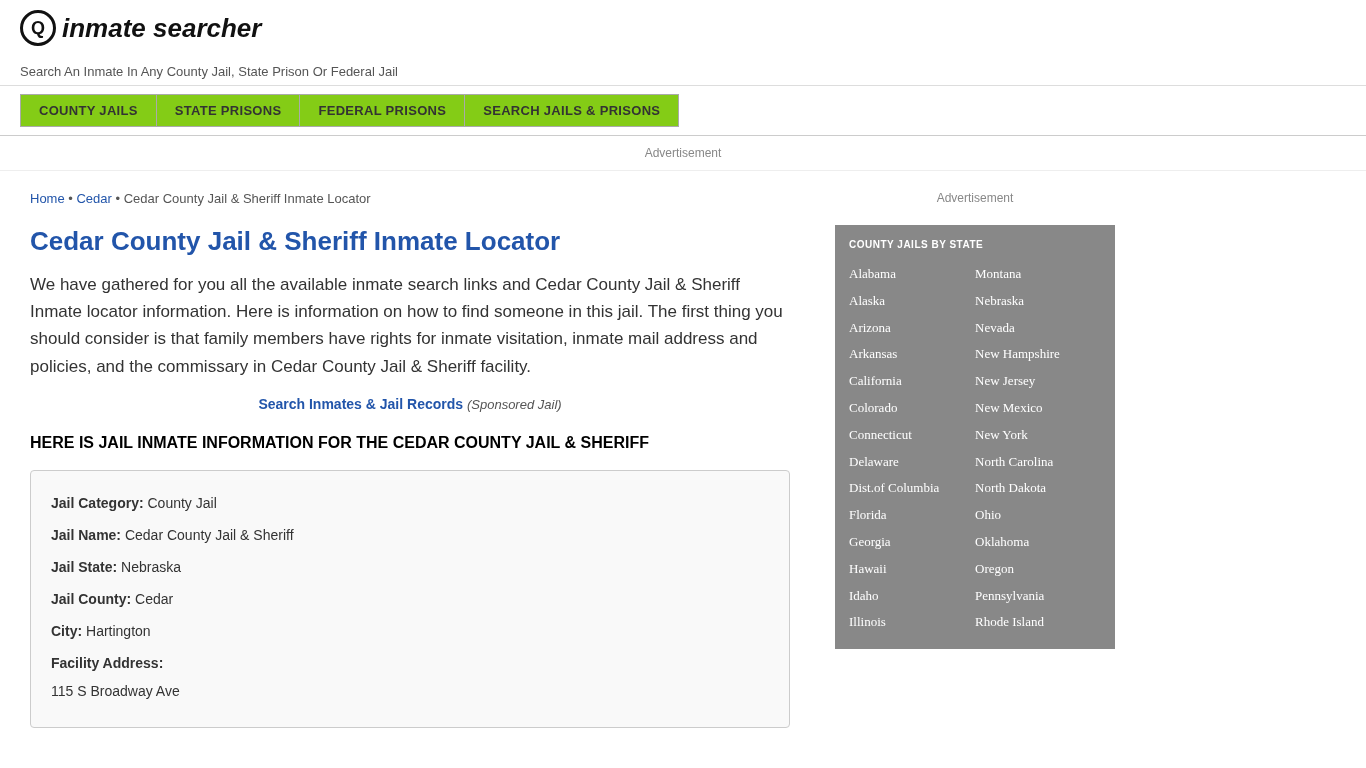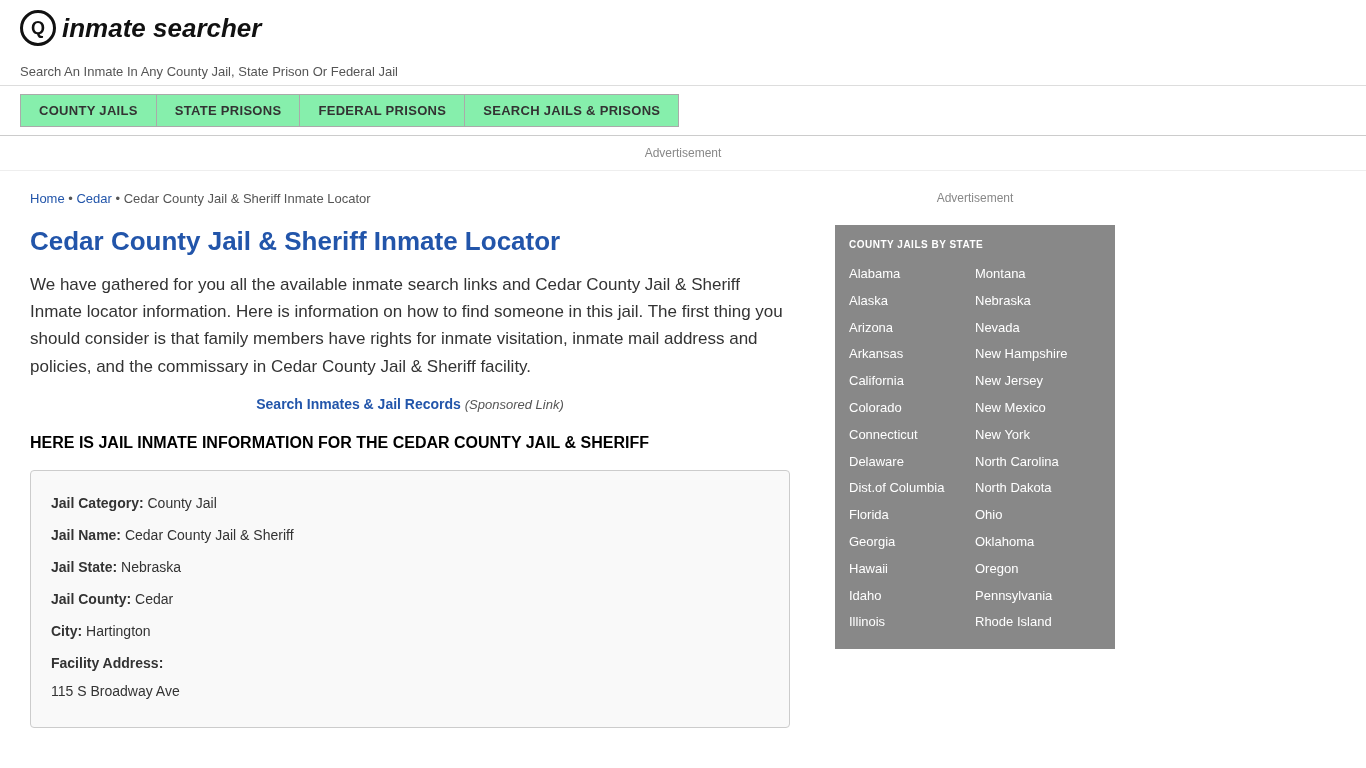--- a/index.html
+++ b/index.html
@@ -19,21 +19,21 @@
       font-size: 26px; font-weight: 900; color: #111;
       font-style: italic;
     }
     #tagline { font-size: 13px; color: #555; margin-top: 18px; }
 
     
     #nav { padding: 8px 20px; border-bottom: 1px solid #ccc; display: flex; gap: 0; }
     .nav-btn {
       padding: 8px 18px;
       border: 1px solid #aaa;
-      background: #86efac;
+      background: #84cc16;
       font-size: 13px;
       font-weight: bold;
       color: #333;
       cursor: pointer;
       letter-spacing: 0.3px;
     }
     .nav-btn:not(:last-child) { border-right: none; }
 
     
     #ad-bar { text-align: center; padding: 10px; font-size: 12px; color: #888; border-bottom: 1px solid #eee; }
@@ -67,21 +67,21 @@
     .info-row { margin-bottom: 4px; }
     .info-label { font-weight: bold; }
 
     
     #sidebar { width: 310px; padding: 10px 15px; flex-shrink: 0; }
     #sidebar-ad { font-size: 12px; color: #888; text-align: center; padding: 10px 0 20px; }
 
     
     #state-box { background: #888; padding: 14px; }
     #state-box-title { color: #fff; font-weight: bold; font-size: 10px; margin-bottom: 12px; letter-spacing: 0.5px; }
-    #state-columns { display: flex; gap: 0; }
+    #state-columns { display: flex; gap: 0; font-family: Liberation Serif, serif; }
     .state-col { flex: 1; display: flex; flex-direction: column; gap: 2px; }
     .state-link { color: #fff; font-size: 13px; padding: 2px 0; text-decoration: none; line-height: 1.6; }
   </style>
 </head>
 <body>
 
 <div id="header">
   <div id="logo-area">
     <div id="logo-circle">Q</div>
     <span id="logo-text">inmate searcher</span>
@@ -111,21 +111,21 @@
       <span> • </span>
       <span>Cedar County Jail &amp; Sheriff Inmate Locator</span>
     </div>
 
     <h1 id="page-title">Cedar County Jail &amp; Sheriff Inmate Locator</h1>
 
     <p id="description">We have gathered for you all the available inmate search links and Cedar County Jail &amp; Sheriff Inmate locator information. Here is information on how to find someone in this jail. The first thing you should consider is that family members have rights for inmate visitation, inmate mail address and policies, and the commissary in Cedar County Jail &amp; Sheriff facility.</p>
 
     <div id="sponsored">
       <a href="#">Search Inmates &amp; Jail Records</a>
-      <span> (Sponsored Link)</span>
+      <span> (Sponsored Jail)</span>
     </div>
 
     <h2 id="inmate-heading">HERE IS JAIL INMATE INFORMATION FOR THE CEDAR COUNTY JAIL &amp; SHERIFF</h2>
 
     <div id="info-box">
       <div class="info-row">
         <span class="info-label">Jail Category:</span>
         <span> County Jail</span>
       </div>
       <div class="info-row">

